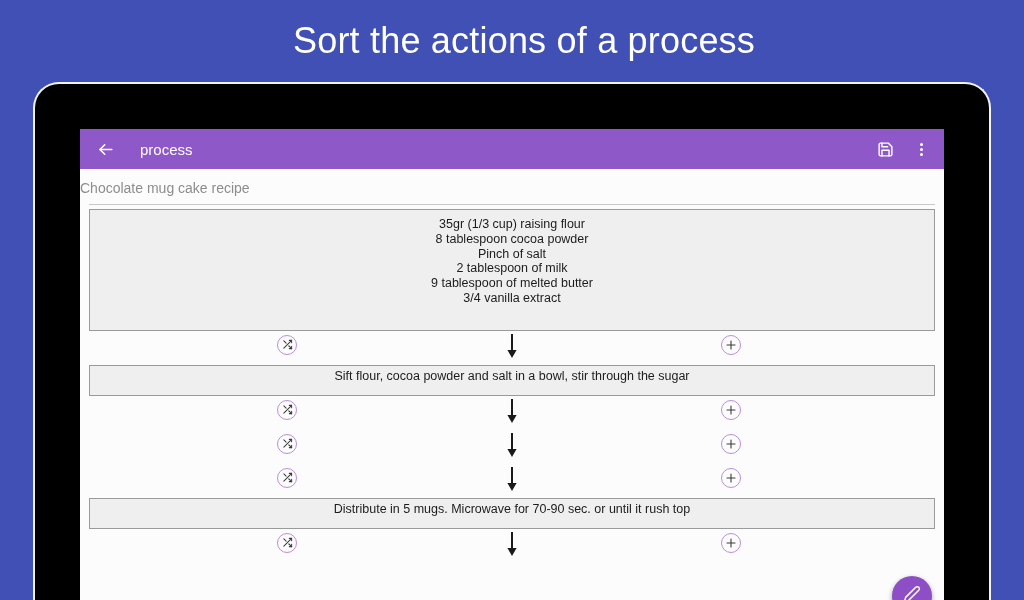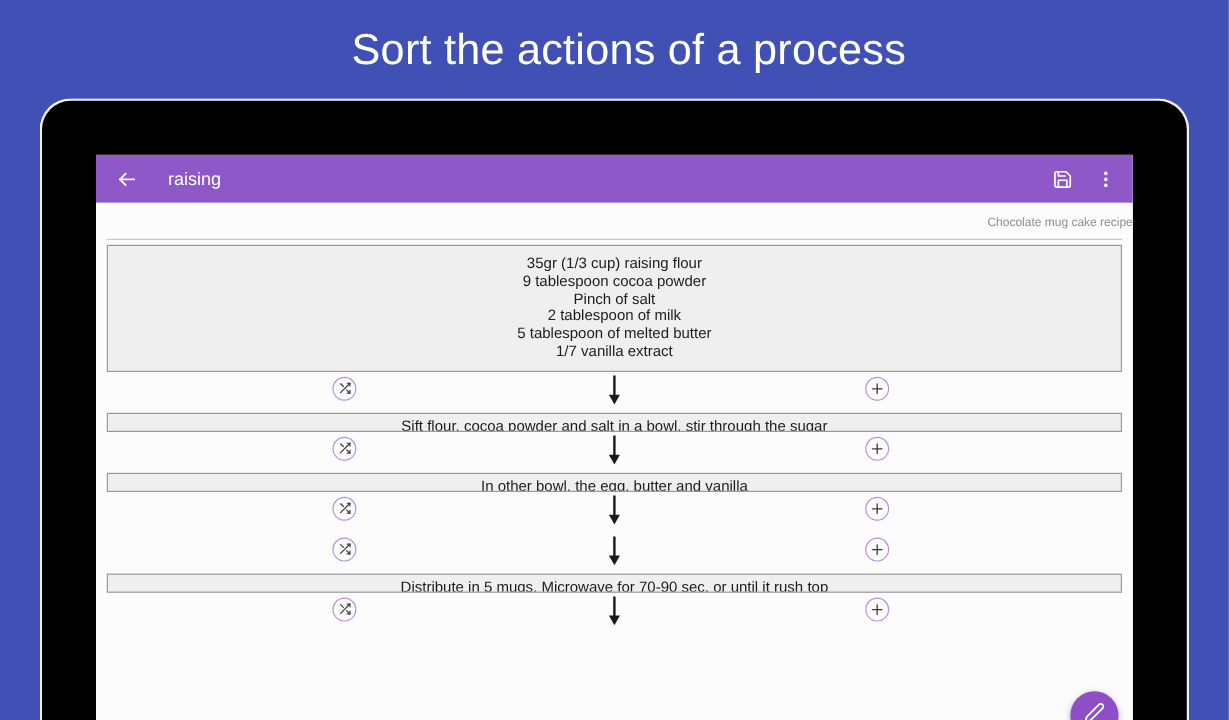--- a/index.html
+++ b/index.html
@@ -123,41 +123,41 @@
   
   .content {
     background: #fcfcfc;
     height: 455px;
     padding: 0;
     position: relative;
     overflow: hidden;
   }
 
   .recipe-title {
-    text-align: right;
+    text-align: left;
     color: #8d8d8d;
-    font-size: 10px;
+    font-size: 14px;
     padding: 11px 0 8px 0;
   }
 
   .hrule {
     height: 1px;
     background: #c9c9c9;
     margin: 0 9px 4px 9px;
   }
 
   .panel {
     margin: 0 9px;
     background: #efefef;
     border: 1px solid #9a9a9a;
     text-align: center;
     color: #1c1c1c;
     font-size: 12.5px;
     line-height: 14.8px;
-    padding: 7px 6px 8px 6px;
+    padding: 7px 6px 24px 6px;
   }
 
   .ingredient-line { display: block; }
 
   
   .connector {
     height: 34px;
     position: relative;
   }
 
@@ -187,21 +187,21 @@
   }
 
   
   .step-box {
     margin: 0 9px;
     background: #efefef;
     border: 1px solid #9a9a9a;
     text-align: center;
     color: #1c1c1c;
     font-size: 12.5px;
-    height: 16px;
+    height: 31px;
     line-height: 20px;
     cursor: pointer;
     white-space: nowrap;
     overflow: hidden;
   }
 
   
   .fab {
     position: absolute;
     right: 12px;
@@ -225,21 +225,21 @@
 <div class="device-frame">
   <div class="device-screen">
 
     <div class="app-bar">
       <div class="appbar-back">
         <svg width="19" height="19" viewBox="0 0 24 24" fill="none" stroke="#ffffff" stroke-width="2" stroke-linecap="round" stroke-linejoin="round">
           <line x1="20" y1="12" x2="5" y2="12"></line>
           <polyline points="11 18 5 12 11 6"></polyline>
         </svg>
       </div>
-      <div class="appbar-title">raising</div>
+      <div class="appbar-title">process</div>
       <div class="appbar-actions">
         <div class="appbar-icon-btn">
           <svg width="17" height="17" viewBox="0 0 24 24" fill="none" stroke="#ffffff" stroke-width="2" stroke-linecap="round" stroke-linejoin="round">
             <path d="M19 21H5a2 2 0 0 1-2-2V5a2 2 0 0 1 2-2h11l5 5v11a2 2 0 0 1-2 2z"></path>
             <polyline points="17 21 17 13 7 13 7 21"></polyline>
             <polyline points="7 3 7 8 15 8"></polyline>
           </svg>
         </div>
         <div class="overflow-dots">
           <span></span>
@@ -249,25 +249,25 @@
       </div>
     </div>
 
     <div class="content">
 
       <div class="recipe-title">Chocolate mug cake recipe</div>
       <div class="hrule"></div>
 
       <div class="panel">
         <span class="ingredient-line">35gr (1/3 cup) raising flour</span>
-        <span class="ingredient-line">9 tablespoon cocoa powder</span>
+        <span class="ingredient-line">8 tablespoon cocoa powder</span>
         <span class="ingredient-line">Pinch of salt</span>
         <span class="ingredient-line">2 tablespoon of milk</span>
-        <span class="ingredient-line">5 tablespoon of melted butter</span>
-        <span class="ingredient-line">1/7 vanilla extract</span>
+        <span class="ingredient-line">9 tablespoon of melted butter</span>
+        <span class="ingredient-line">3/4 vanilla extract</span>
       </div>
 
       <div class="connector">
         <div class="icon-circle shuffle">
           <svg width="11" height="11" viewBox="0 0 24 24" fill="none" stroke="#3b3b3b" stroke-width="2.2" stroke-linecap="round" stroke-linejoin="round">
             <polyline points="16 3 21 3 21 8"></polyline>
             <line x1="4" y1="20" x2="21" y2="3"></line>
             <polyline points="21 16 21 21 16 21"></polyline>
             <line x1="15" y1="15" x2="21" y2="21"></line>
             <line x1="4" y1="4" x2="9" y2="9"></line>
@@ -304,21 +304,20 @@
             <polygon points="8,25 3.4,17 12.6,17" fill="#1a1a1a" stroke="none"></polygon>
           </svg>
         </div>
         <div class="icon-circle add">
           <svg width="12" height="12" viewBox="0 0 24 24" fill="none" stroke="#3b3b3b" stroke-width="2.2" stroke-linecap="round">
             <line x1="12" y1="4" x2="12" y2="20"></line>
             <line x1="4" y1="12" x2="20" y2="12"></line>
           </svg>
         </div>
       </div>
-      <div class="step-box">In other bowl, the egg, butter and vanilla</div>
 
       <div class="connector">
         <div class="icon-circle shuffle">
           <svg width="11" height="11" viewBox="0 0 24 24" fill="none" stroke="#3b3b3b" stroke-width="2.2" stroke-linecap="round" stroke-linejoin="round">
             <polyline points="16 3 21 3 21 8"></polyline>
             <line x1="4" y1="20" x2="21" y2="3"></line>
             <polyline points="21 16 21 21 16 21"></polyline>
             <line x1="15" y1="15" x2="21" y2="21"></line>
             <line x1="4" y1="4" x2="9" y2="9"></line>
           </svg>

